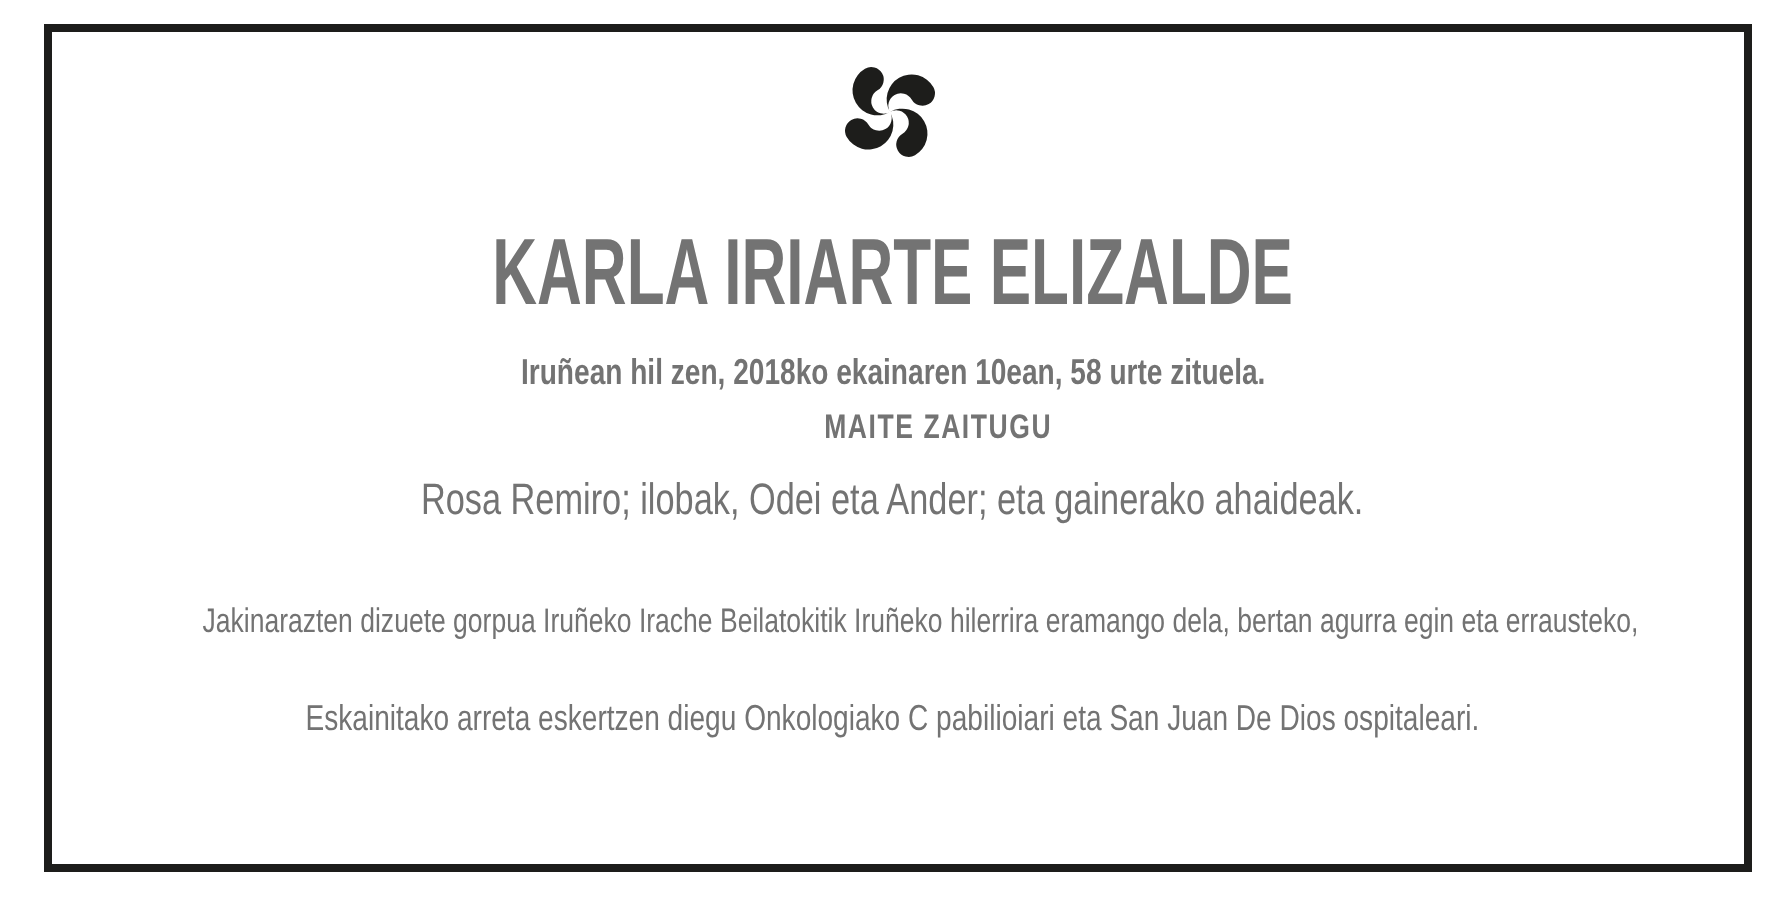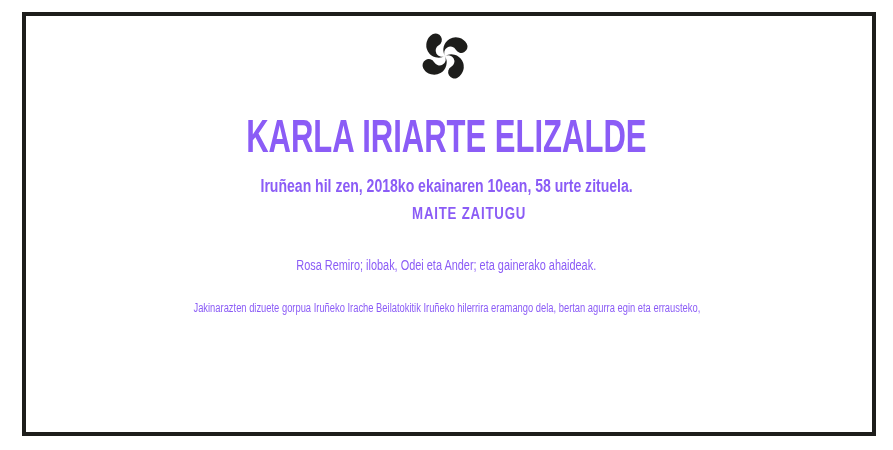--- a/index.html
+++ b/index.html
@@ -23,21 +23,21 @@
     width: 854px;
     height: 424px;
     border: 4px solid #1d1d1b;
     box-sizing: border-box;
   }
   .line {
     position: absolute;
     left: 0;
     right: 0;
     text-align: center;
-    color: #8b5cf6;
+    color: #737373;
     line-height: 1.2;
   }
   
   .cx {
     display: inline-block;
     white-space: nowrap;
     transform: scaleX(0.78);
     transform-origin: 50% 50%;
   }
   .lauburu-wrap {
@@ -50,22 +50,22 @@
   .title {
     top: 108px;
     font-size: 47px;
     font-weight: 700;
     letter-spacing: 0px;
   }
   .title .cx { transform: scaleX(0.66); }
   .death   { top: 176px; font-size: 18px; font-weight: 700; }
   .tribute { top: 204px; font-size: 17px; font-weight: 700; letter-spacing: 1px; padding-left: 46px; }
   .fam1    { top: 230px; font-size: 18px; font-weight: 400; }
-  .fam2    { top: 257px; font-size: 14px; font-weight: 400; }
-  .ann1    { top: 301px; font-size: 12px; font-weight: 400; }
+  .fam2    { top: 237px; font-size: 22px; font-weight: 400; }
+  .ann1    { top: 301px; font-size: 17px; font-weight: 400; }
   .ann2    { top: 325px; font-size: 18px; font-weight: 400; }
   .ann2 .hl { font-weight: 700; }
   .thanks  { top: 349px; font-size: 18px; font-weight: 400; }
   .closing { top: 384px; font-size: 18px; font-weight: 700; }
 </style>
 </head>
 <body>
 
 <div class="page">
 
@@ -105,15 +105,18 @@
 
   <div class="line fam2">
     <span class="cx">Rosa Remiro; ilobak, Odei eta Ander; eta gainerako ahaideak.</span>
   </div>
 
   <div class="line ann1">
     <span class="cx">Jakinarazten dizuete gorpua Iruñeko Irache Beilatokitik Iruñeko hilerrira eramango dela, bertan agurra egin eta errausteko,</span>
   </div>
 
 
+  <div class="line thanks">
+    <span class="cx">Eskainitako arreta eskertzen diegu Onkologiako C pabilioiari eta San Juan De Dios ospitaleari.</span>
+  </div>
 
 
 </div>
 
 </body></html>

